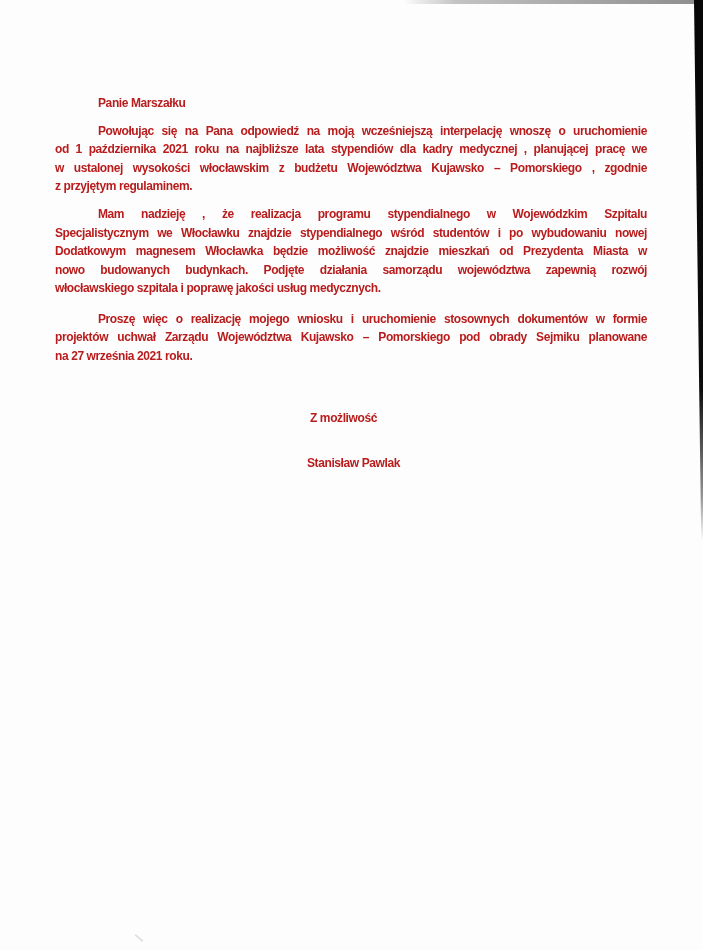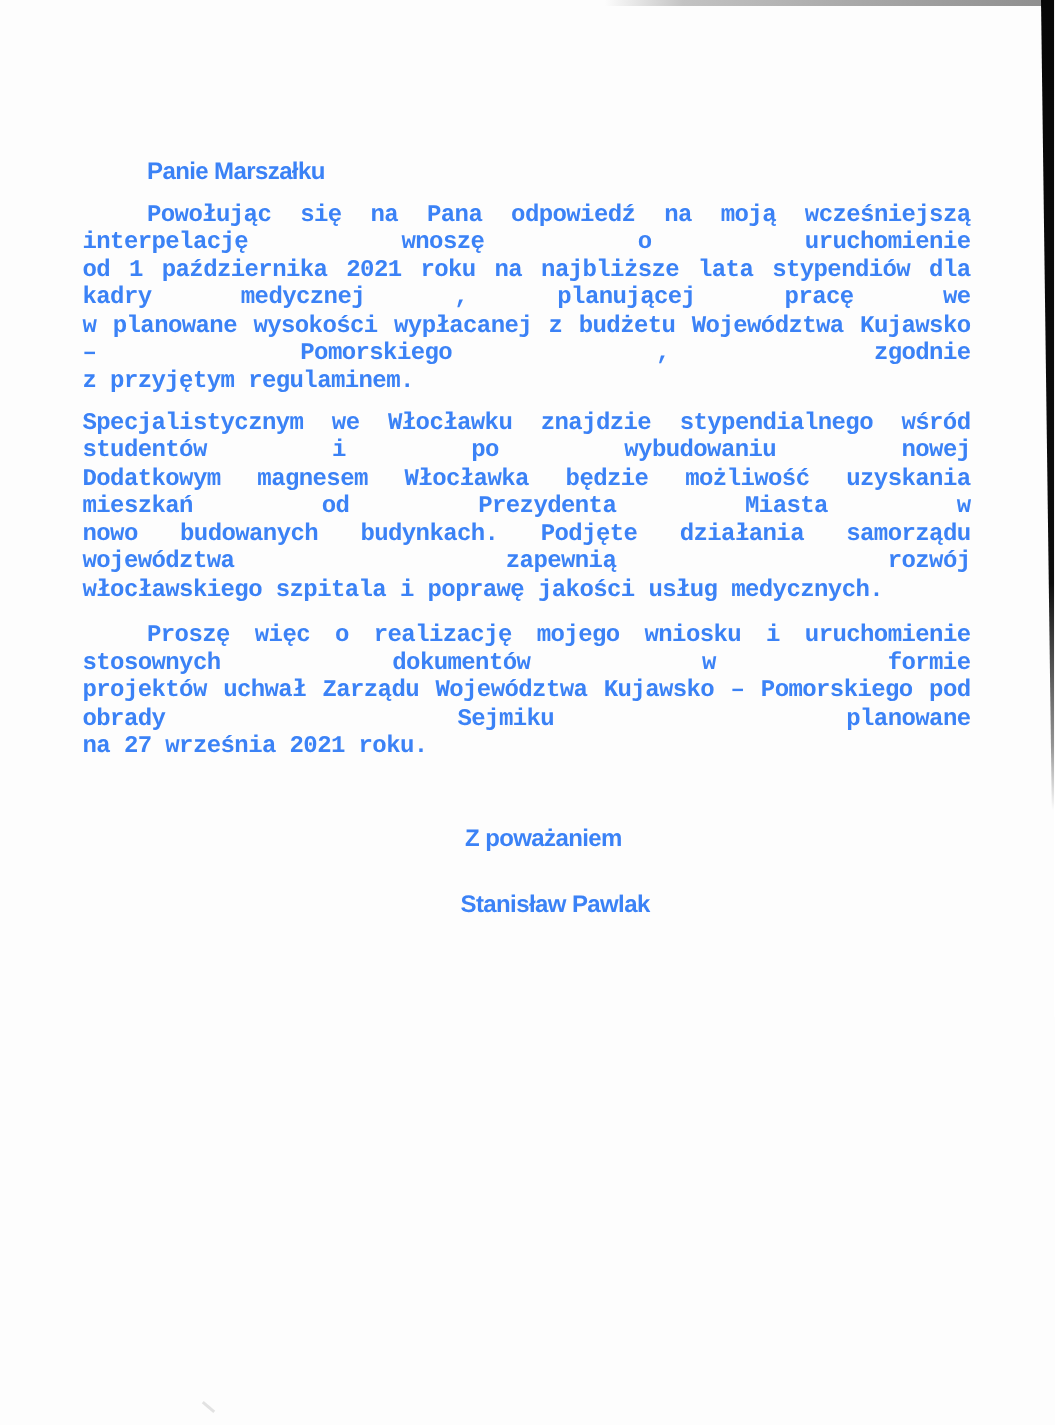--- a/index.html
+++ b/index.html
@@ -49,39 +49,38 @@
     top: 937px;
     width: 10px;
     height: 2px;
     background: #e2e2e2;
     transform: rotate(40deg);
   }
   
   .content {
     position: absolute;
     left: 55px;
-    top: 106px;
+    top: 94px;
     width: 592px;
-    color: #3b82f6;
-    font-size: 16px;
+    color: #b91c1c;
+    font-size: 12px;
     font-weight: 700;
     line-height: 18.5px;
     letter-spacing: -0.4px;
   }
   .salutation {
     margin-left: 43px;
   }
   .para { margin: 0; }
   .para-1 { margin-top: 9px; }
   .para-2 { margin-top: 9.5px; }
   .para-3 { margin-top: 12px; }
   .line {
     text-align: justify;
     text-align-last: justify;
-    font-family: Liberation Mono, monospace;
   }
   .line.first { text-indent: 43px; }
   .line.last  { text-align-last: left; }
   .closing {
     margin-top: 44px;
     margin-left: 255px;
   }
   .signature {
     margin-top: 26px;
     margin-left: 252px;
@@ -96,32 +95,33 @@
   <div class="scan-right-wedge"></div>
   <div class="scan-bottom-speck"></div>
 
   <div class="content">
     <div class="salutation">Panie Marszałku</div>
 
     <div>
         <div class="para para-1">
           <div class="line first">Powołując się na Pana odpowiedź na moją wcześniejszą interpelację wnoszę o uruchomienie</div>
           <div class="line">od 1 października 2021 roku na najbliższe lata stypendiów dla kadry medycznej , planującej pracę we</div>
-          <div class="line">w planowane wysokości wypłacanej z budżetu Województwa Kujawsko – Pomorskiego , zgodnie</div>
+          <div class="line">w ustalonej wysokości włocławskim z budżetu Województwa Kujawsko – Pomorskiego , zgodnie</div>
           <div class="line last">z przyjętym regulaminem.</div>
         </div>
         <div class="para para-2">
+          <div class="line first">Mam nadzieję , że realizacja programu stypendialnego w Wojewódzkim Szpitalu</div>
           <div class="line">Specjalistycznym we Włocławku znajdzie stypendialnego wśród studentów i po wybudowaniu nowej</div>
-          <div class="line">Dodatkowym magnesem Włocławka będzie możliwość uzyskania mieszkań od Prezydenta Miasta w</div>
+          <div class="line">Dodatkowym magnesem Włocławka będzie możliwość znajdzie mieszkań od Prezydenta Miasta w</div>
           <div class="line">nowo budowanych budynkach. Podjęte działania samorządu województwa zapewnią rozwój</div>
           <div class="line last">włocławskiego szpitala i poprawę jakości usług medycznych.</div>
         </div>
         <div class="para para-3">
           <div class="line first">Proszę więc o realizację mojego wniosku i uruchomienie stosownych dokumentów w formie</div>
           <div class="line">projektów uchwał Zarządu Województwa Kujawsko – Pomorskiego pod obrady Sejmiku planowane</div>
           <div class="line last">na 27 września 2021 roku.</div>
         </div>
       </div>
 
-    <div class="closing">Z poważaniem</div>
+    <div class="closing">Z możliwość</div>
     <div class="signature">Stanisław Pawlak</div>
   </div>
 </div>
 
 </body></html>

